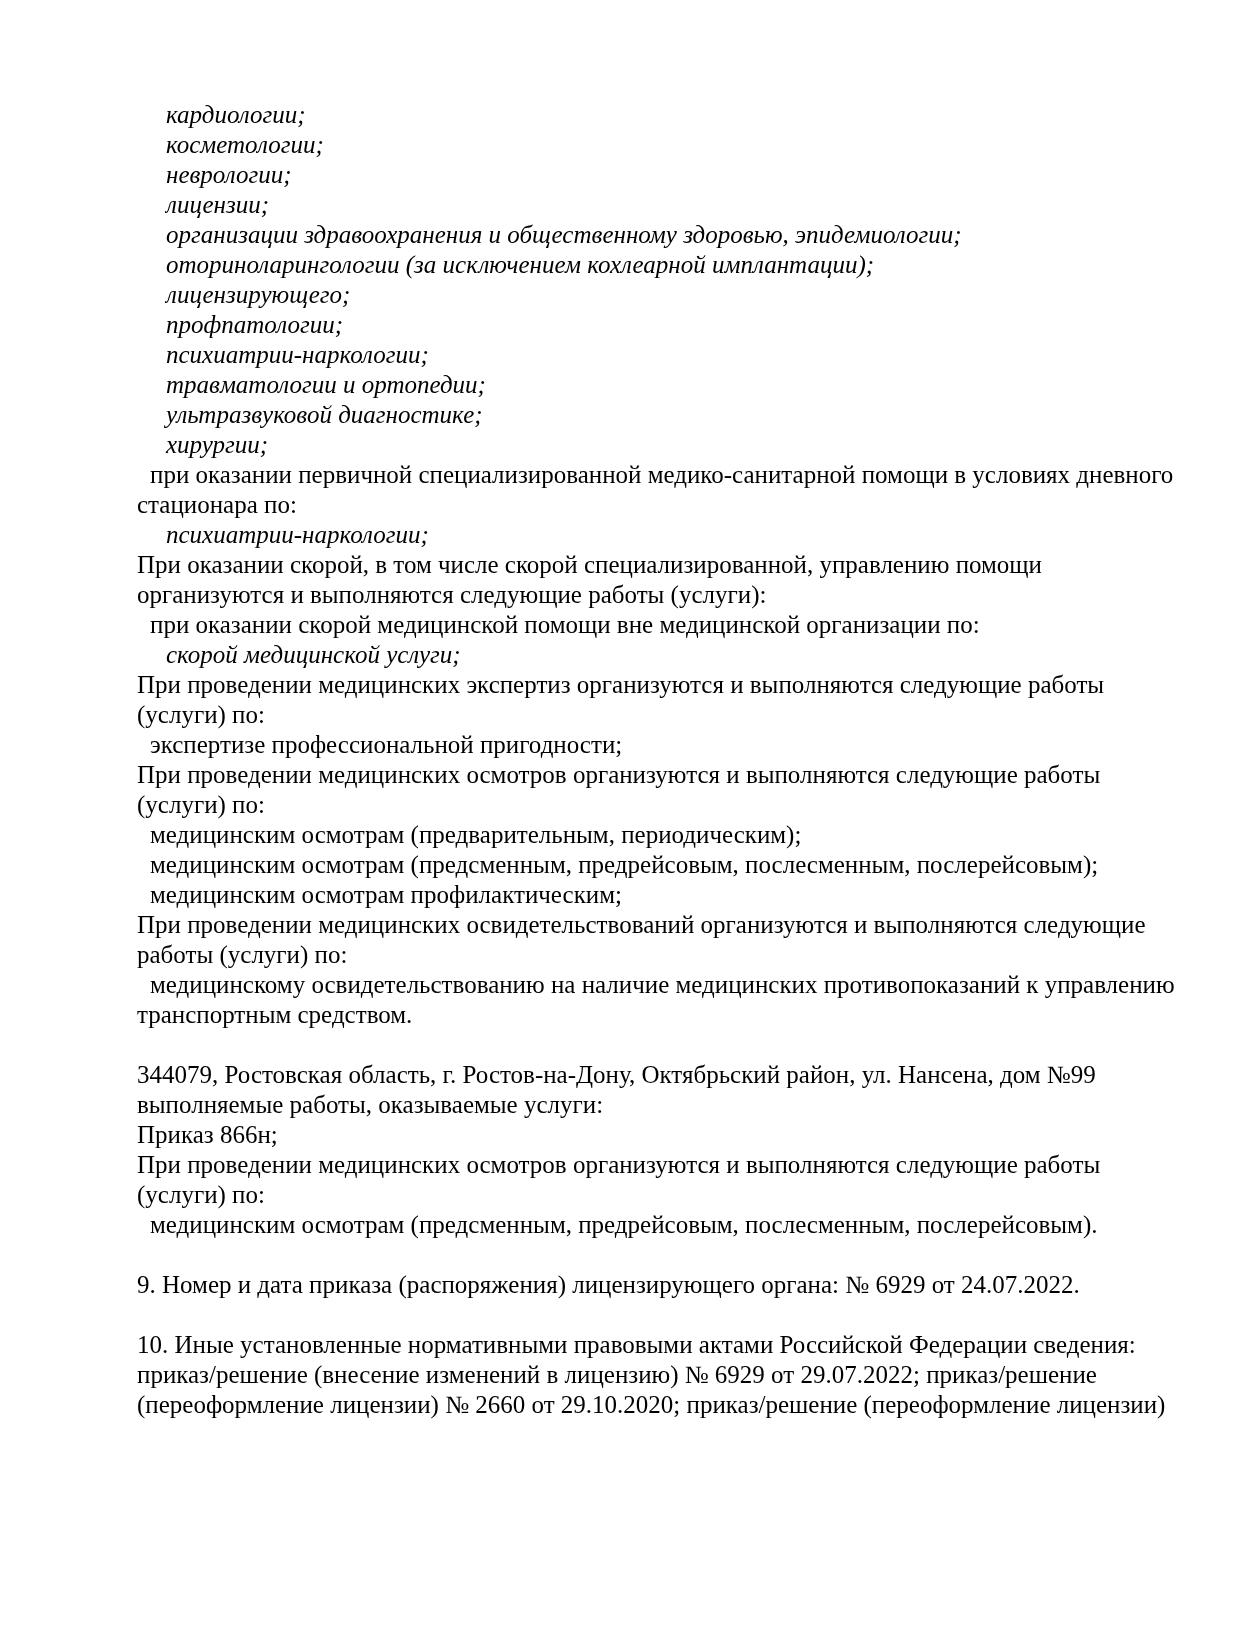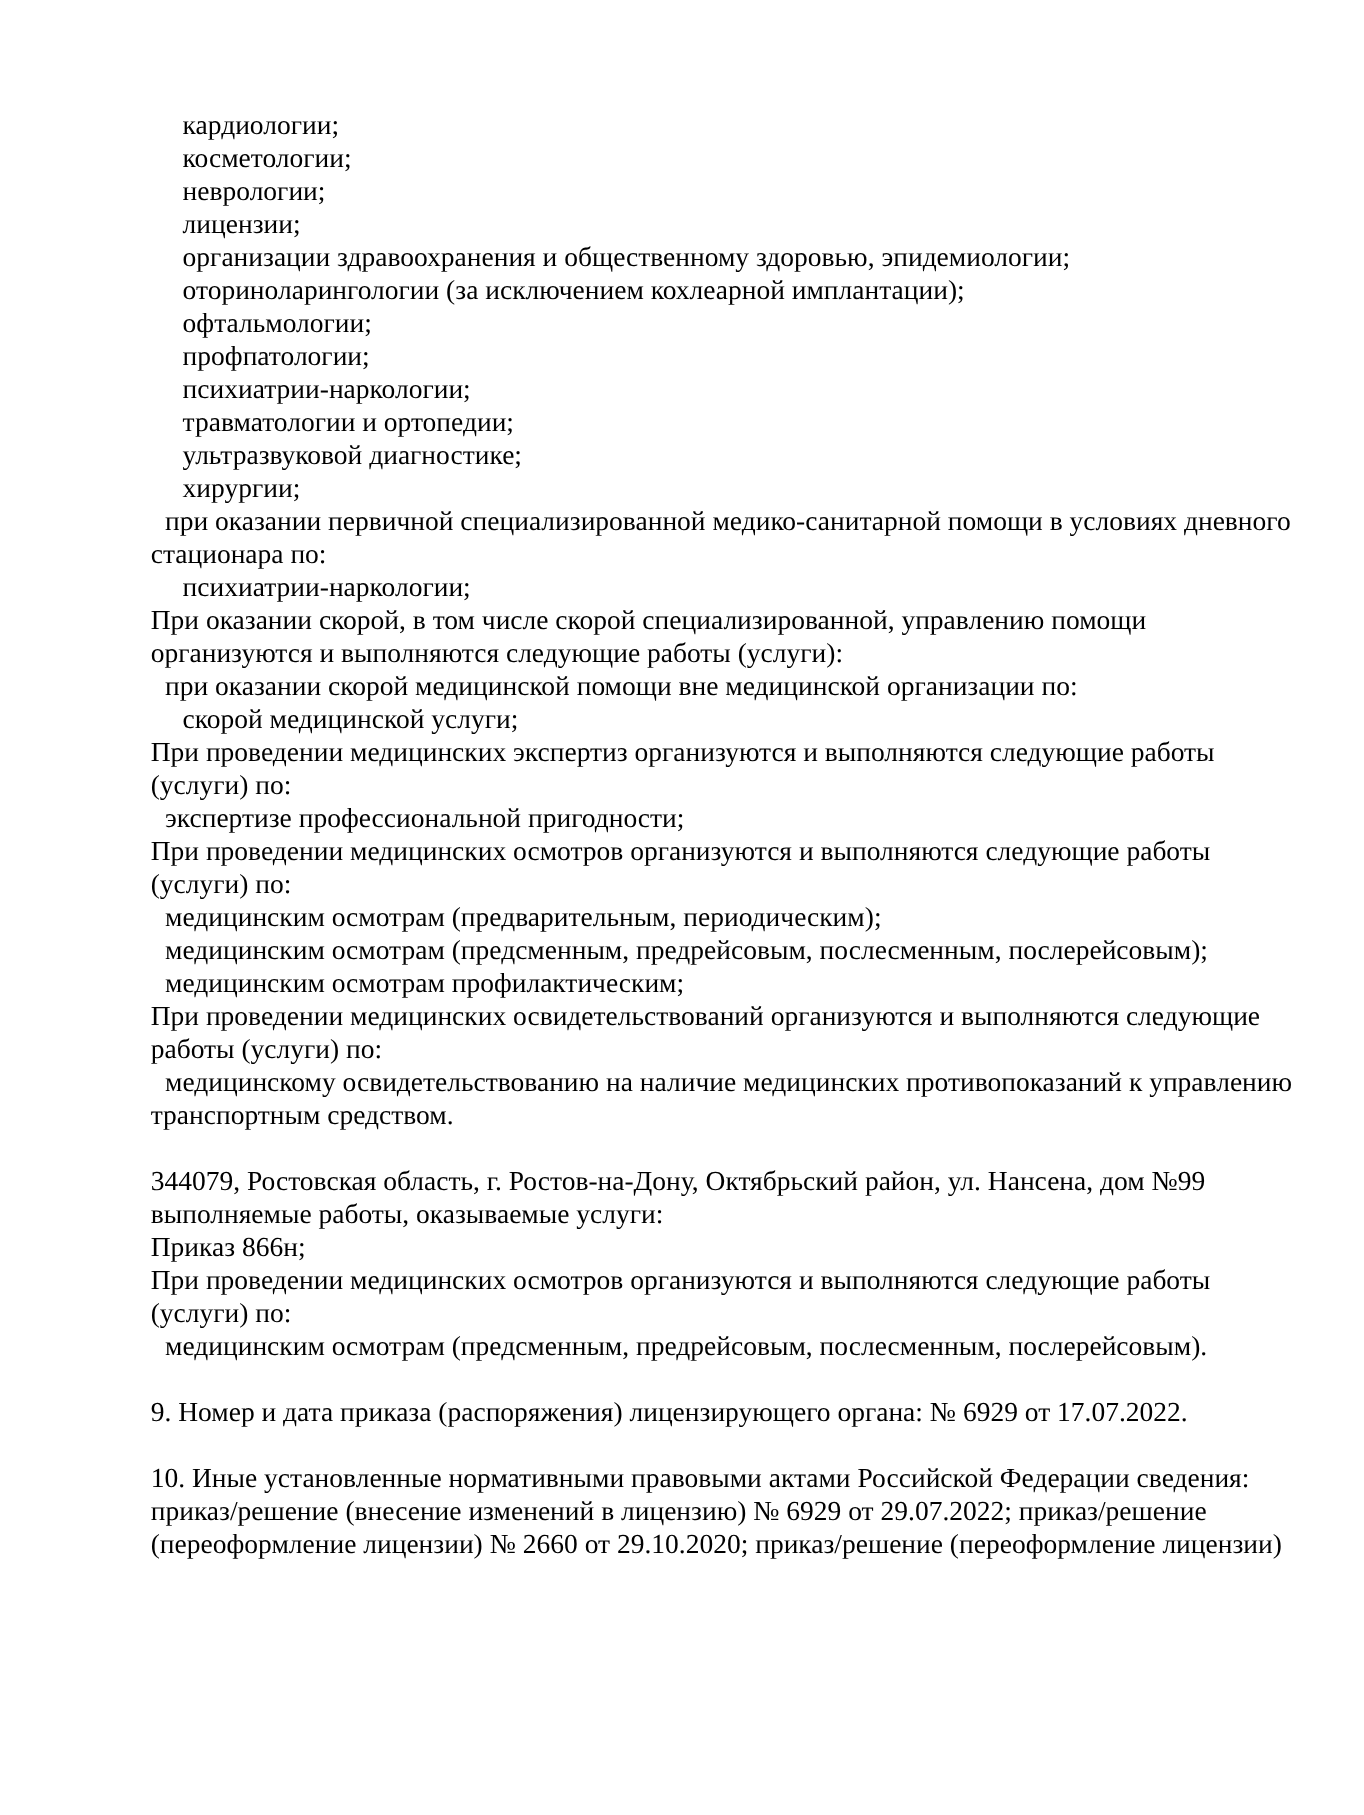--- a/index.html
+++ b/index.html
@@ -29,35 +29,35 @@
     color: #000000;
     -webkit-font-smoothing: antialiased;
   }
   .line {
     white-space: pre;
     height: 30px;
     overflow: visible;
   }
   .line.indent-0 { padding-left: 0; }
   .line.indent-1 { padding-left: 13px; }
-  .line.indent-2 { padding-left: 29px; }
+  .line.indent-2 { padding-left: 29px; font-style: italic; }
   .line.blank { height: 30px; }
 </style>
 </head>
 <body>
 
 <div class="page">
   <div class="doc-body">
       <div class="line indent-2">кардиологии;</div>
       <div class="line indent-2">косметологии;</div>
       <div class="line indent-2">неврологии;</div>
       <div class="line indent-2">лицензии;</div>
       <div class="line indent-2">организации здравоохранения и общественному здоровью, эпидемиологии;</div>
       <div class="line indent-2">оториноларингологии (за исключением кохлеарной имплантации);</div>
-      <div class="line indent-2">офтальмологии;</div>
+      <div class="line indent-2">лицензирующего;</div>
       <div class="line indent-2">профпатологии;</div>
       <div class="line indent-2">психиатрии-наркологии;</div>
       <div class="line indent-2">травматологии и ортопедии;</div>
       <div class="line indent-2">ультразвуковой диагностике;</div>
       <div class="line indent-2">хирургии;</div>
       <div class="line indent-1">при оказании первичной специализированной медико-санитарной помощи в условиях дневного</div>
       <div class="line indent-0">стационара по:</div>
       <div class="line indent-2">психиатрии-наркологии;</div>
       <div class="line indent-0">При оказании скорой, в том числе скорой специализированной, управлению помощи</div>
       <div class="line indent-0">организуются и выполняются следующие работы (услуги):</div>
@@ -76,19 +76,19 @@
       <div class="line indent-1">медицинскому освидетельствованию на наличие медицинских противопоказаний к управлению</div>
       <div class="line indent-0">транспортным средством.</div>
       <div class="line indent-0 blank">&nbsp;</div>
       <div class="line indent-0">344079, Ростовская область, г. Ростов-на-Дону, Октябрьский район, ул. Нансена, дом №99</div>
       <div class="line indent-0">выполняемые работы, оказываемые услуги:</div>
       <div class="line indent-0">Приказ 866н;</div>
       <div class="line indent-0">При проведении медицинских осмотров организуются и выполняются следующие работы</div>
       <div class="line indent-0">(услуги) по:</div>
       <div class="line indent-1">медицинским осмотрам (предсменным, предрейсовым, послесменным, послерейсовым).</div>
       <div class="line indent-0 blank">&nbsp;</div>
-      <div class="line indent-0">9. Номер и дата приказа (распоряжения) лицензирующего органа: № 6929 от 17.07.2022.</div>
+      <div class="line indent-0">9. Номер и дата приказа (распоряжения) лицензирующего органа: № 6929 от 24.07.2022.</div>
       <div class="line indent-0 blank">&nbsp;</div>
       <div class="line indent-0">10. Иные установленные нормативными правовыми актами Российской Федерации сведения:</div>
       <div class="line indent-0">приказ/решение (внесение изменений в лицензию) № 6929 от 29.07.2022; приказ/решение</div>
       <div class="line indent-0">(переоформление лицензии) № 2660 от 29.10.2020; приказ/решение (переоформление лицензии)</div>
     </div>
 </div>
 
 </body></html>

